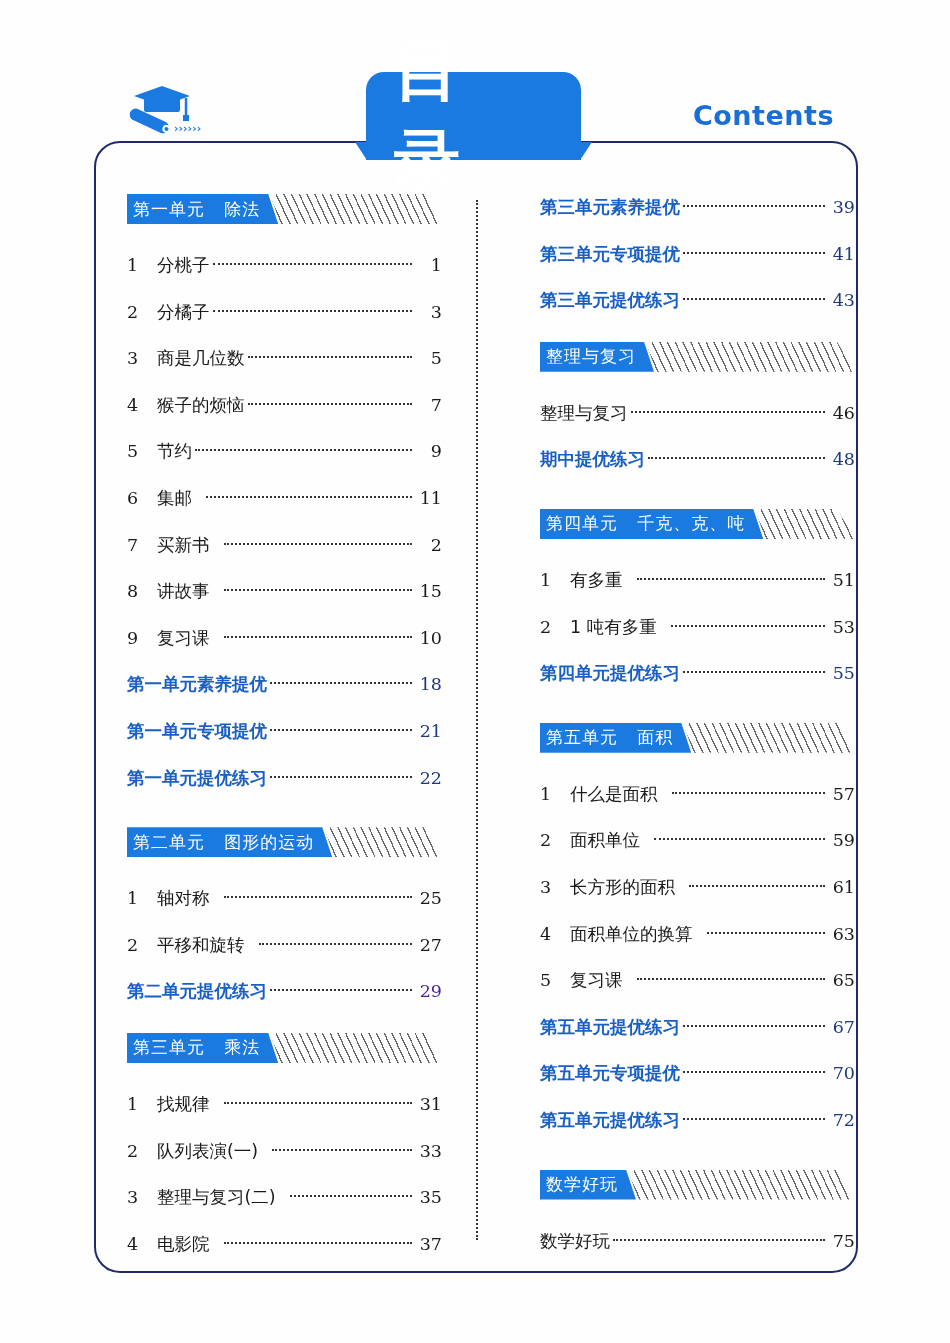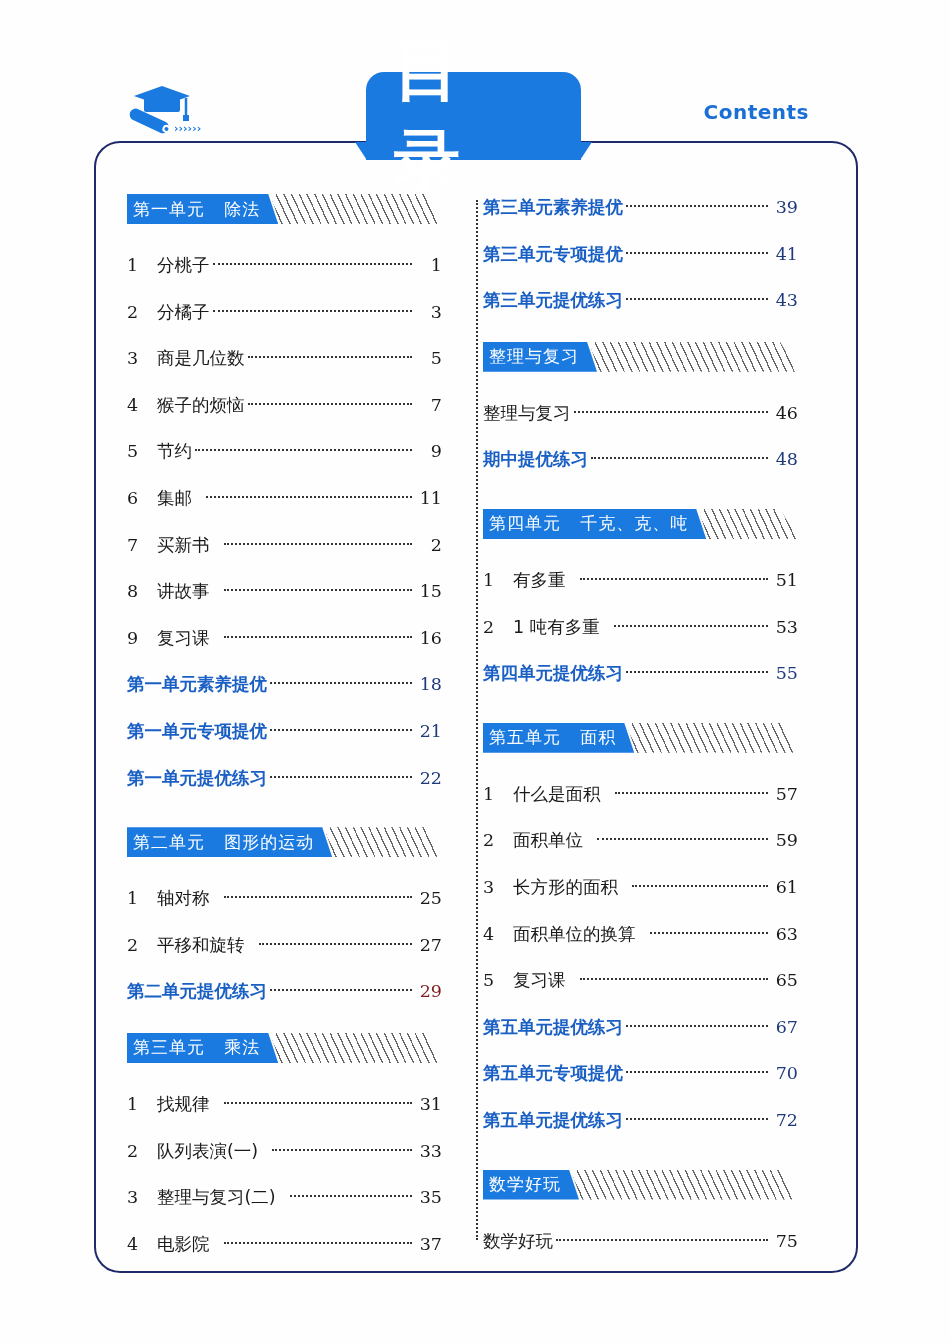--- a/index.html
+++ b/index.html
@@ -10,33 +10,33 @@
   .logo { position: absolute; left: 122px; top: 86px; width: 100px; height: 50px; }
   .title-tab {
     position: absolute; left: 366px; top: 72px; width: 215px; height: 88px;
     background: #1a7ae0; border-radius: 18px 18px 0 0;
     display: flex; align-items: center; justify-content: center;
     color: #ffffff; font-family: "DejaVu Sans", sans-serif; font-weight: bold; font-size: 66px; letter-spacing: 28px;
     padding-left: 28px; box-sizing: border-box; z-index: 3;
   }
   .tab-base { position: absolute; left: 355px; top: 142px; width: 237px; height: 18px; background: #1a7ae0; clip-path: polygon(0 0, 100% 0, 95% 100%, 5% 100%); z-index: 2; }
   .contents-label {
-    position: absolute; right: 141px; top: 100px; color: #1a6fd6;
-    font-family: "DejaVu Sans", sans-serif; font-weight: bold; font-size: 20px; letter-spacing: 0.5px;
+    position: absolute; right: 116px; top: 100px; color: #1a6fd6;
+    font-family: "DejaVu Sans", sans-serif; font-weight: bold; font-size: 27px; letter-spacing: 0.5px;
   }
   .frame {
     position: absolute; left: 94px; top: 141px; width: 764px; height: 1132px;
     border: 2.5px solid #1f2a6b; border-radius: 26px; box-sizing: border-box; z-index: 1; background: #fefefe;
   }
   .divider {
     position: absolute; left: 476px; top: 200px; height: 1040px; border-left: 2px dotted #333; z-index: 2;
   }
   .col { position: absolute; top: 194px; z-index: 2; }
   .col.left { left: 127px; width: 315px; }
-  .col.right { left: 483px; width: 315px; }
+  .col.right { left: 540px; width: 315px; }
   .section-header { position: relative; height: 30px; display: flex; align-items: stretch; }
   .section-header .label {
     background: #1a7ae0; color: #fff; font-family: "DejaVu Sans", sans-serif; font-size: 17px;
     display: flex; align-items: center; padding: 0 18px 0 6px; white-space: pre;
     clip-path: polygon(0 0, calc(100% - 10px) 0, 100% 100%, 0 100%);
     letter-spacing: 1px;
   }
   .section-header .hatch {
     flex: 1; margin-left: -8px;
     background: repeating-linear-gradient(65deg, transparent 0 3.5px, #666 3.5px 4.8px, transparent 4.8px 7px);
@@ -128,21 +128,21 @@
   <div class="entry">
       <span class="num">8</span>
       <span class="text">讲故事</span>
       <span class="dots gap"></span>
       <span class="page">15</span>
     </div>
   <div class="entry">
       <span class="num">9</span>
       <span class="text">复习课</span>
       <span class="dots gap"></span>
-      <span class="page">16</span>
+      <span class="page">10</span>
     </div>
 
   <div class="entry blue">
       <span class="text">第一单元素养提优</span>
       <span class="dots"></span>
       <span class="page">18</span>
     </div>
   <div class="entry blue">
       <span class="text">第一单元专项提优</span>
       <span class="dots"></span>
@@ -169,21 +169,21 @@
     </div>
   <div class="entry">
       <span class="num">2</span>
       <span class="text">平移和旋转</span>
       <span class="dots gap"></span>
       <span class="page">27</span>
     </div>
   <div class="entry blue">
       <span class="text">第二单元提优练习</span>
       <span class="dots"></span>
-      <span class="page" style="color:#7f1d1d">29</span>
+      <span class="page" style="color:#4c1d95">29</span>
     </div>
 
   <div class="spacer-s"></div>
   <div class="section-header">
     <span class="label">第三单元   乘法</span>
     <span class="hatch"></span>
   </div>
   <div class="spacer-s"></div>
 
   <div class="entry">

